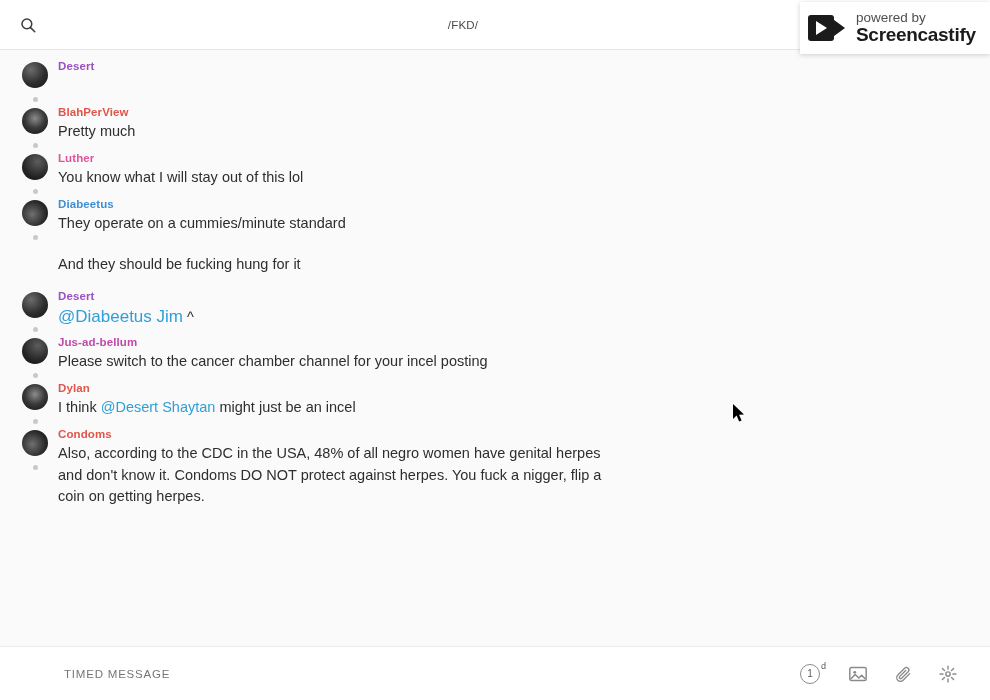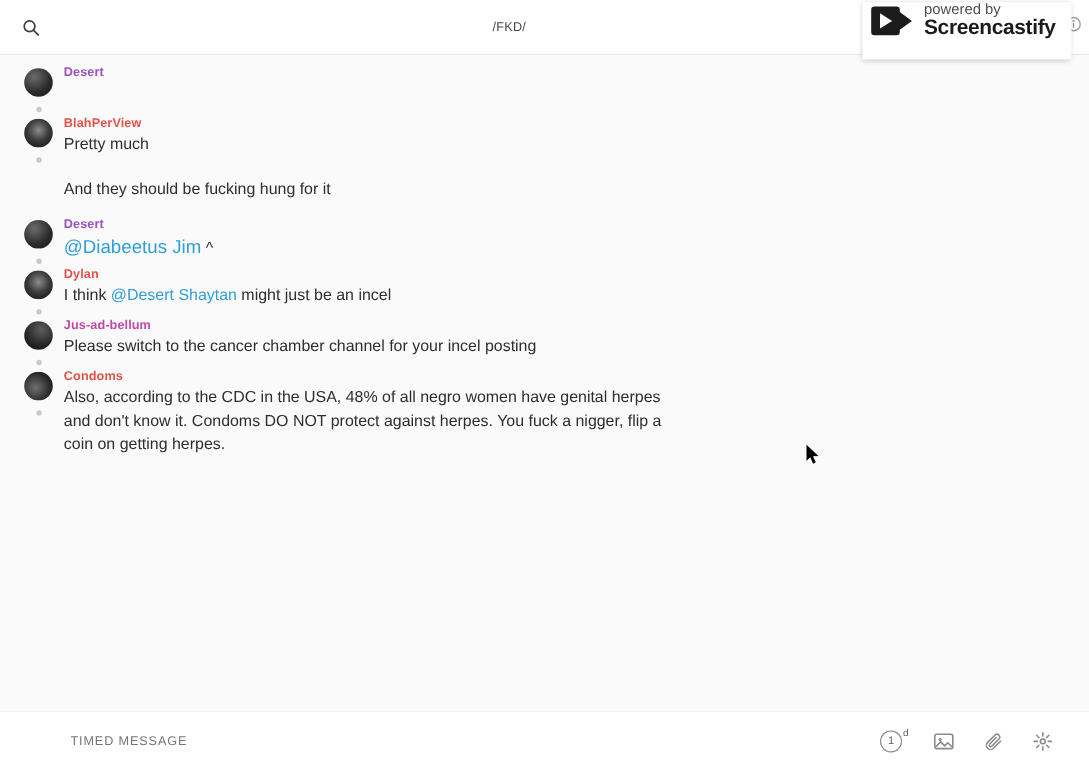--- a/index.html
+++ b/index.html
@@ -54,27 +54,27 @@
     justify-content: flex-end;
     padding-right: 6px;
     gap: 14px;
   }
   .header-right .hicon { color: #9aa0a6; }
 
   
   .castify {
     position: absolute;
     top: 2px;
-    right: 16px;
+    right: 0;
     width: 190px;
     height: 52px;
     background: #ffffff;
     box-shadow: 0 1px 5px rgba(0,0,0,.18);
     display: flex;
-    align-items: flex-start;
+    align-items: center;
     padding-left: 8px;
     z-index: 20;
   }
   .castify-logo {
     width: 42px;
     height: 34px;
     position: relative;
     margin-right: 6px;
     flex: 0 0 auto;
   }
@@ -313,21 +313,41 @@
       <div class="msg-gutter">
         <div class="avatar a2"></div>
         <div class="dot"></div>
       </div>
       <div class="msg-body">
         <div class="author" style="color:#e0554b">BlahPerView</div>
         <div class="text">Pretty much</div>
       </div>
     </div>
 
-
+    <div class="msg">
+      <div class="msg-gutter">
+        <div class="avatar a3"></div>
+        <div class="dot"></div>
+      </div>
+      <div class="msg-body">
+        <div class="author" style="color:#e0559b">Luther</div>
+        <div class="text">You know what I will stay out of this lol</div>
+      </div>
+    </div>
+
+    <div class="msg">
+      <div class="msg-gutter">
+        <div class="avatar a4"></div>
+        <div class="dot"></div>
+      </div>
+      <div class="msg-body">
+        <div class="author" style="color:#3f8fd4">Diabeetus</div>
+        <div class="text">They operate on a cummies/minute standard</div>
+      </div>
+    </div>
 
     <div class="msg spacer-msg">
       <div class="msg-gutter">
         <div class="avatar blank"></div>
         <div class="dot hidden"></div>
       </div>
       <div class="msg-body">
         <div class="text">And they should be fucking hung for it</div>
       </div>
     </div>
@@ -338,37 +358,37 @@
         <div class="dot"></div>
       </div>
       <div class="msg-body">
         <div class="author" style="color:#9b51c0">Desert</div>
         <div class="text big-mention"><span>@Diabeetus Jim</span><span class="tail"> ^</span></div>
       </div>
     </div>
 
     <div class="msg">
       <div class="msg-gutter">
+        <div class="avatar a3"></div>
+        <div class="dot"></div>
+      </div>
+      <div class="msg-body">
+        <div class="author" style="color:#c049a8">Jus-ad-bellum</div>
+        <div class="text">Please switch to the cancer chamber channel for your incel posting</div>
+      </div>
+    </div>
+
+    <div class="msg">
+      <div class="msg-gutter">
         <div class="avatar a2"></div>
         <div class="dot"></div>
       </div>
       <div class="msg-body">
         <div class="author" style="color:#e0554b">Dylan</div>
         <div class="text"><span>I think </span><span class="mention">@Desert Shaytan</span><span> might just be an incel</span></div>
-      </div>
-    </div>
-
-    <div class="msg">
-      <div class="msg-gutter">
-        <div class="avatar a3"></div>
-        <div class="dot"></div>
-      </div>
-      <div class="msg-body">
-        <div class="author" style="color:#c049a8">Jus-ad-bellum</div>
-        <div class="text">Please switch to the cancer chamber channel for your incel posting</div>
       </div>
     </div>
 
     <div class="msg">
       <div class="msg-gutter">
         <div class="avatar a4"></div>
         <div class="dot"></div>
       </div>
       <div class="msg-body">
         <div class="author" style="color:#e0554b">Condoms</div>

